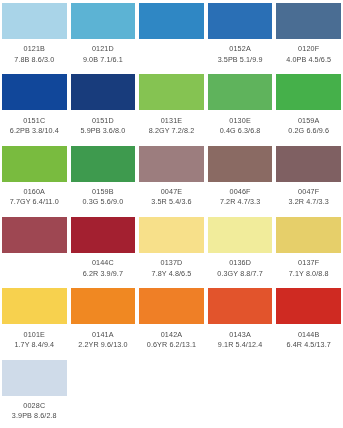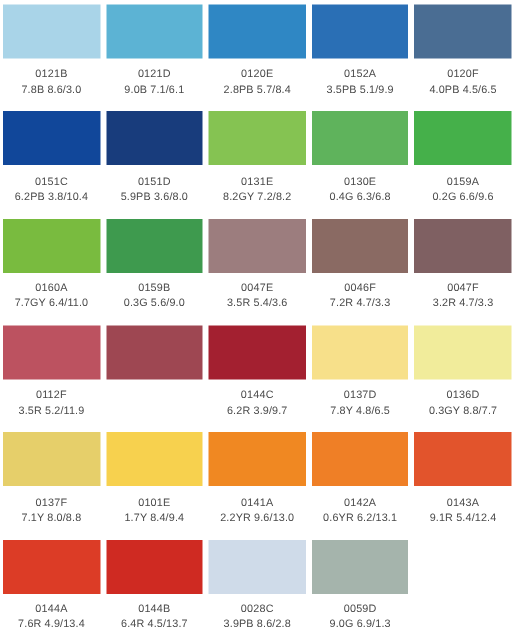--- a/index.html
+++ b/index.html
@@ -71,24 +71,20 @@
     </div>
     <div class="cell">
       <div class="chip" style="background: rgb(92, 179, 212);"></div>
       <div class="caption">
         <div class="code">0121D</div>
         <div class="munsell">9.0B 7.1/6.1</div>
       </div>
     </div>
     <div class="cell">
       <div class="chip" style="background: rgb(47, 135, 196);"></div>
-      <div class="caption">
-        <div class="code">0120E</div>
-        <div class="munsell">2.8PB 5.7/8.4</div>
-      </div>
     </div>
     <div class="cell">
       <div class="chip" style="background: rgb(42, 111, 181);"></div>
       <div class="caption">
         <div class="code">0152A</div>
         <div class="munsell">3.5PB 5.1/9.9</div>
       </div>
     </div>
     <div class="cell">
       <div class="chip" style="background: rgb(74, 109, 147);"></div>
@@ -161,27 +157,20 @@
       </div>
     </div>
     <div class="cell">
       <div class="chip" style="background: rgb(127, 96, 98);"></div>
       <div class="caption">
         <div class="code">0047F</div>
         <div class="munsell">3.2R 4.7/3.3</div>
       </div>
     </div>
     <div class="cell">
-      <div class="chip" style="background: rgb(188, 82, 96);"></div>
-      <div class="caption">
-        <div class="code">0112F</div>
-        <div class="munsell">3.5R 5.2/11.9</div>
-      </div>
-    </div>
-    <div class="cell">
       <div class="chip" style="background: rgb(158, 71, 82);"></div>
     </div>
     <div class="cell">
       <div class="chip" style="background: rgb(163, 32, 48);"></div>
       <div class="caption">
         <div class="code">0144C</div>
         <div class="munsell">6.2R 3.9/9.7</div>
       </div>
     </div>
     <div class="cell">
@@ -227,40 +216,26 @@
       </div>
     </div>
     <div class="cell">
       <div class="chip" style="background: rgb(226, 84, 44);"></div>
       <div class="caption">
         <div class="code">0143A</div>
         <div class="munsell">9.1R 5.4/12.4</div>
       </div>
     </div>
     <div class="cell">
-      <div class="chip" style="background: rgb(220, 60, 38);"></div>
-      <div class="caption">
-        <div class="code">0144A</div>
-        <div class="munsell">7.6R 4.9/13.4</div>
-      </div>
-    </div>
-    <div class="cell">
       <div class="chip" style="background: rgb(207, 42, 34);"></div>
       <div class="caption">
         <div class="code">0144B</div>
         <div class="munsell">6.4R 4.5/13.7</div>
       </div>
     </div>
     <div class="cell">
       <div class="chip" style="background: rgb(207, 219, 233);"></div>
       <div class="caption">
         <div class="code">0028C</div>
         <div class="munsell">3.9PB 8.6/2.8</div>
-      </div>
-    </div>
-    <div class="cell">
-      <div class="chip" style="background: rgb(165, 180, 172);"></div>
-      <div class="caption">
-        <div class="code">0059D</div>
-        <div class="munsell">9.0G 6.9/1.3</div>
       </div>
     </div>
   </div>
 
 </body></html>

